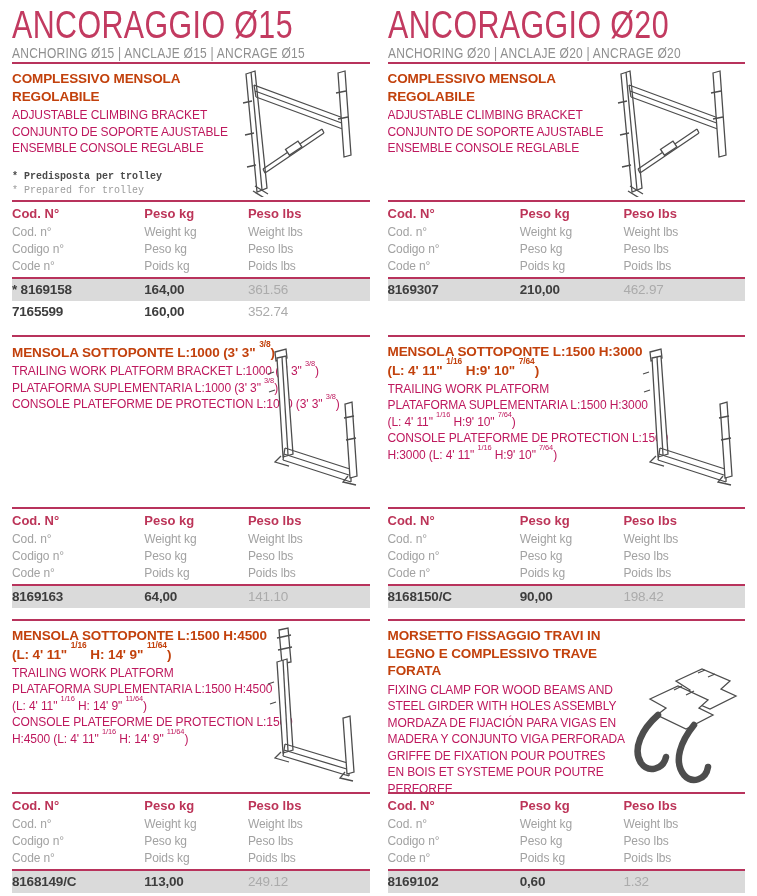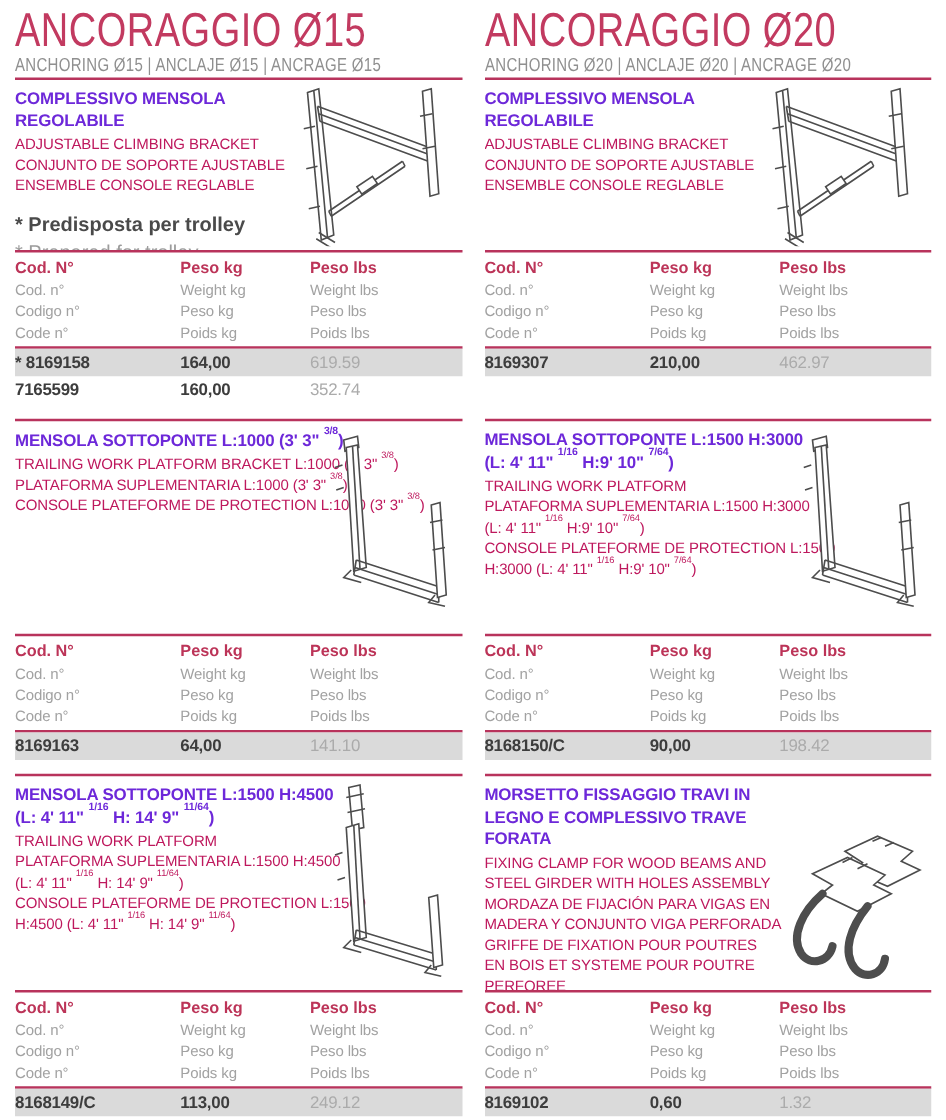--- a/index.html
+++ b/index.html
@@ -21,26 +21,26 @@
   .squeeze { transform: scaleX(0.80); transform-origin: left top; white-space: nowrap; }
   .big-title { font-size: 38px; font-weight: 400; line-height: 38px; color:#c23a60; letter-spacing: 0.5px; }
   .subtitle { font-size: 15px; color:#8f8f8f; letter-spacing: 0.3px; margin-top: 0px; }
 
   
   .product { position: relative; overflow: hidden; }
   .product.ruled { border-top: 2px solid #b8335c; }
   .sec1 { height: 136px; }
   .sec2 { height: 172px; }
   .sec3 { height: 173px; }
-  .prod-title { font-size: 13.5px; font-weight: bold; color:#6d28d9; line-height: 1.3; letter-spacing: -0.1px; padding-top: 6px; white-space: nowrap; }
+  .prod-title { font-size: 13.5px; font-weight: bold; color:#c2410c; line-height: 1.3; letter-spacing: -0.1px; padding-top: 6px; white-space: nowrap; }
   .prod-title sup, .desc sup { font-size: 0.62em; position: relative; top: -0.5em; margin-top: 36px; }
   .desc-block { margin-top: 2px; }
   .desc { font-size: 12px; color:#be185d; line-height: 1.38; white-space: nowrap; letter-spacing: -0.1px; }
   .note { margin-top: 13px; }
-  .note p { font-size: 16px; color:#9c9c9c; line-height: 1.42; }
+  .note p { font-size: 10px; color:#9c9c9c; line-height: 1.42; font-family: Liberation Mono, monospace; }
   .note p.strong { font-weight: bold; color:#4a4a4a; }
   .drawing { position: absolute; top: 3px; right: 0; }
   .sec2 .drawing, .sec3 .drawing { top: 5px; }
 
   
   .wtable { border-top: 2px solid #b8335c; }
   .tbl1 { height: 135px; }
   .tbl2 { height: 112px; }
   .tbl3 { flex: 1; }
   .trow { display: grid; grid-template-columns: 37% 29% 34%; text-align: left; }
@@ -116,21 +116,21 @@
           </div>
         <div class="trow sub">
             <span class="cell">Code n°</span>
             <span class="cell">Poids kg</span>
             <span class="cell">Poids lbs</span>
           </div>
       </div>
       <div class="trow data shaded">
         <span class="cell">* 8169158</span>
         <span class="cell">164,00</span>
-        <span class="cell lbs">619.59</span>
+        <span class="cell lbs">361.56</span>
       </div>
       <div class="trow data">
         <span class="cell">7165599</span>
         <span class="cell">160,00</span>
         <span class="cell lbs">352.74</span>
       </div>
     </div>
 
     <section class="product ruled sec2">
       <h2 class="prod-title">MENSOLA SOTTOPONTE L:1000 (3' 3" <sup>3/8</sup>)</h2>

